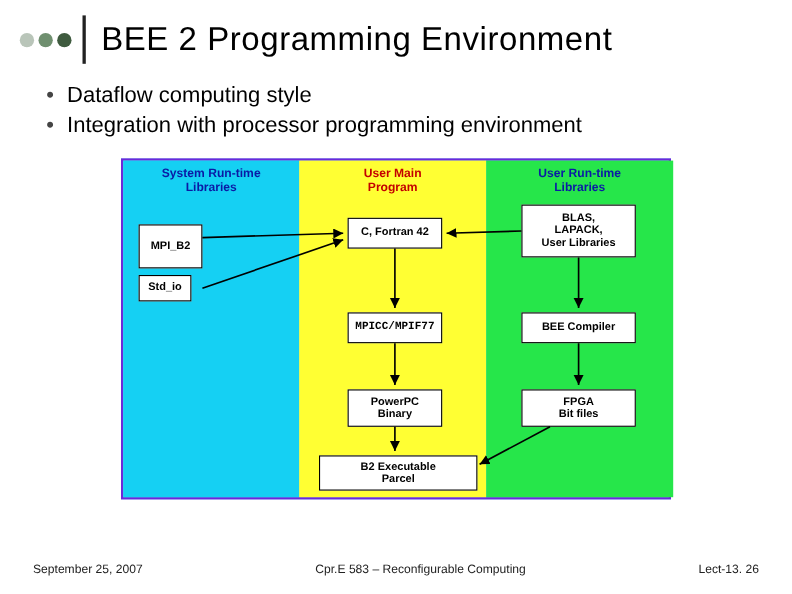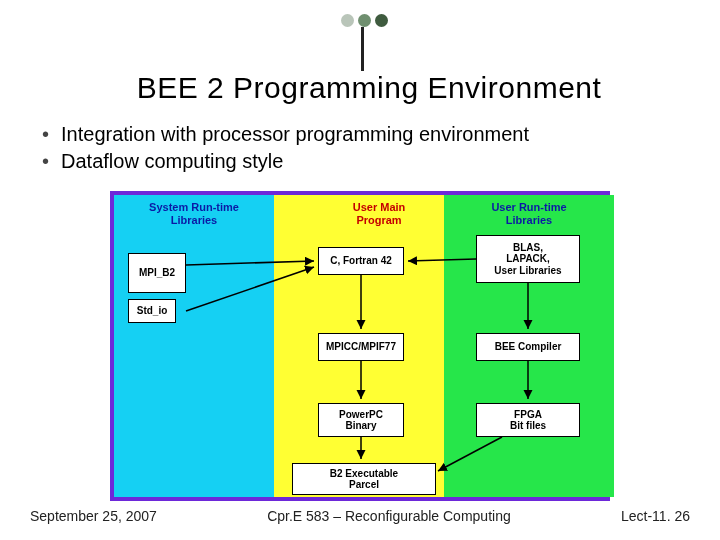--- a/index.html
+++ b/index.html
@@ -1,85 +1,85 @@
 <!DOCTYPE html>
 <html><head>
 <meta charset="utf-8">
 <style>
   * { box-sizing: border-box; margin: 0; padding: 0; }
   html, body { width: 720px; height: 540px; font-family: Arial, Helvetica, sans-serif; background: #fff; color: #000; }
   .slide { position: relative; width: 720px; height: 540px; }
 
-  .title-row { display: flex; align-items: center; padding: 14px 0 8px 18px; flex-direction: column; }
+  .title-row { display: flex; align-items: center; padding: 14px 0 8px 18px; }
   .dots { display: flex; gap: 4px; margin-right: 10px; }
   .dot { width: 13px; height: 13px; border-radius: 50%; }
   .dot.d3 { background: #3f5b3f; } 
   .dot.d2 { background: #6f8f6f; }
   .dot.d1 { background: #b9c5b9; }
   .vbar { width: 3px; height: 44px; background: #222; margin-right: 14px; }
   .title { font-size: 30px; font-weight: 400; letter-spacing: .5px; }
 
   .bullets { padding: 10px 0 0 42px; font-size: 20px; }
   .bullets li { list-style: none; margin-bottom: 4px; }
   .bullets li::before { content: "•"; color: #444; margin-right: 12px; }
 
   .diagram-wrap { display: flex; justify-content: center; margin-top: 18px; }
-  .diagram { border: 4px solid #6d28d9; width: 500px; height: 310px; position: relative; background: #7dd3fc; }
+  .diagram { border: 2px solid #6d28d9; width: 500px; height: 310px; position: relative; background: #7dd3fc; }
 
   .col { position: absolute; top: 0; bottom: 0; }
   .col.left  { left: 0;    width: 160px; background: #15d0f3; }
-  .col.mid   { left: 160px; width: 170px; background: #ffff33; padding-left: 20px; }
+  .col.mid   { left: 160px; width: 170px; background: #ffff33; }
   .col.right { left: 330px; width: 170px; background: #26e64a; }
 
   .col-title { position: absolute; width: 100%; top: 6px; text-align: center; font-weight: 700; font-size: 11px; line-height: 1.15; }
   .col.left  .col-title { color: #0b1aa5; }
   .col.mid   .col-title { color: #c40000; }
   .col.right .col-title { color: #0b1aa5; }
 
   .box { position: absolute; background: #fff; border: 1.5px solid #000; font-size: 10px; font-weight: 700; display: flex; align-items: center; justify-content: center; text-align: center; padding: 2px 4px; line-height: 1.15; }
 
   
   .b-mpi   { left: 14px;  top: 58px;  width: 58px; height: 40px; }
   .b-stdio { left: 14px;  top: 104px; width: 48px; height: 24px; }
 
   
   .b-cfort { left: 204px; top: 52px;  width: 86px; height: 28px; }
-  .b-mpicc { left: 204px; top: 138px; width: 86px; height: 28px; }
+  .b-mpicc { left: 204px; top: 138px; width: 86px; height: 28px; font-family: Liberation Mono, monospace; }
   .b-ppc   { left: 204px; top: 208px; width: 86px; height: 34px; }
 
   
   .b-blas  { left: 362px; top: 40px;  width: 104px; height: 48px; }
   .b-beec  { left: 362px; top: 138px; width: 104px; height: 28px; }
   .b-fpga  { left: 362px; top: 208px; width: 104px; height: 34px; }
 
   
   .b-exe   { left: 178px; top: 268px; width: 144px; height: 32px; background: #fff; }
 
-  .footer { position: absolute; bottom: 16px; left: 0; right: 0; display: flex; justify-content: space-between; padding: 0 30px; font-size: 14px; color: #222; }
+  .footer { position: absolute; bottom: 16px; left: 0; right: 0; display: flex; justify-content: space-between; padding: 0 30px; font-size: 11px; color: #222; }
 
   svg.arrows { position: absolute; left: 0; top: 0; width: 500px; height: 310px; pointer-events: none; }
 </style>
 </head>
 <body>
 
 <div class="slide">
 
   <div class="title-row">
     <div class="dots">
       <span class="dot d1"></span>
       <span class="dot d2"></span>
       <span class="dot d3"></span>
     </div>
     <div class="vbar"></div>
     <div class="title">BEE 2 Programming Environment</div>
   </div>
 
   <ul class="bullets">
+    <li>Dataflow computing style</li>
     <li>Integration with processor programming environment</li>
-    <li>Dataflow computing style</li>
   </ul>
 
   <div class="diagram-wrap">
     <div class="diagram">
       <div class="col left">
         <div class="col-title">
           <span>System Run-time</span><br>
           <span>Libraries</span>
         </div>
       </div>
@@ -130,15 +130,15 @@
         <line x1="247" y1="242" x2="247" y2="264" stroke="#000" stroke-width="1.5" marker-end="url(#ah)"></line>
 
         <line x1="388" y1="242" x2="324" y2="276" stroke="#000" stroke-width="1.5" marker-end="url(#ah)"></line>
       </svg>
     </div>
   </div>
 
   <div class="footer">
     <span>September 25, 2007</span>
     <span>Cpr.E 583 – Reconfigurable Computing</span>
-    <span>Lect-11. 26</span>
+    <span>Lect-13. 26</span>
   </div>
 </div>
 
 </body></html>

